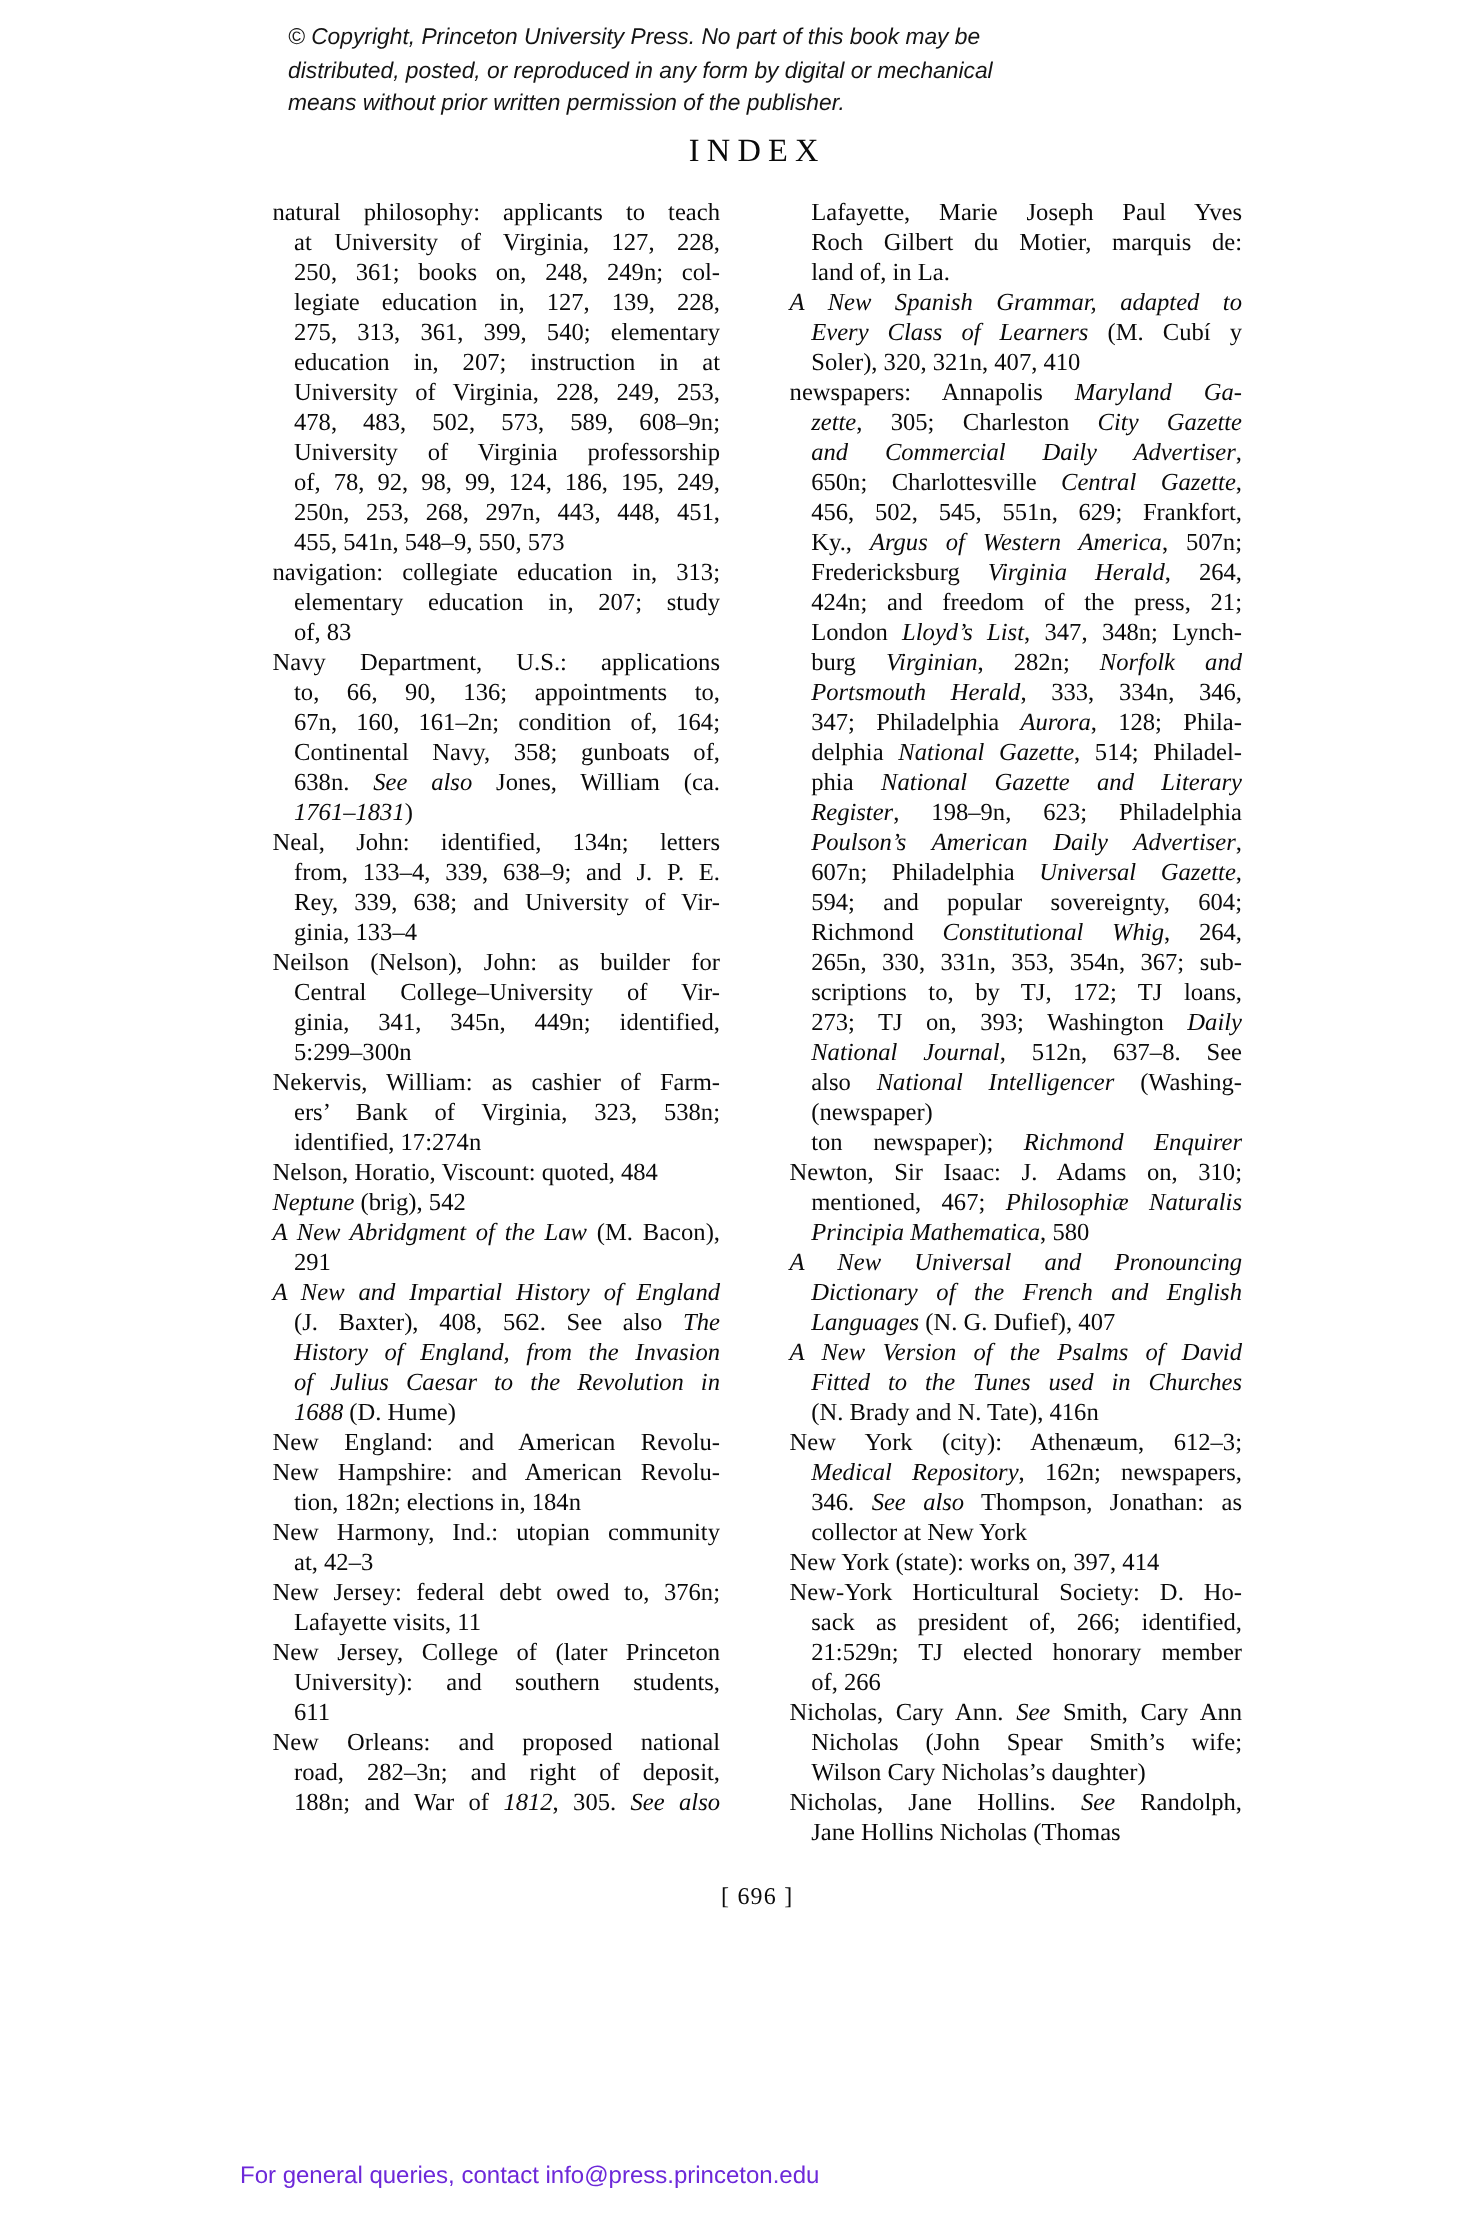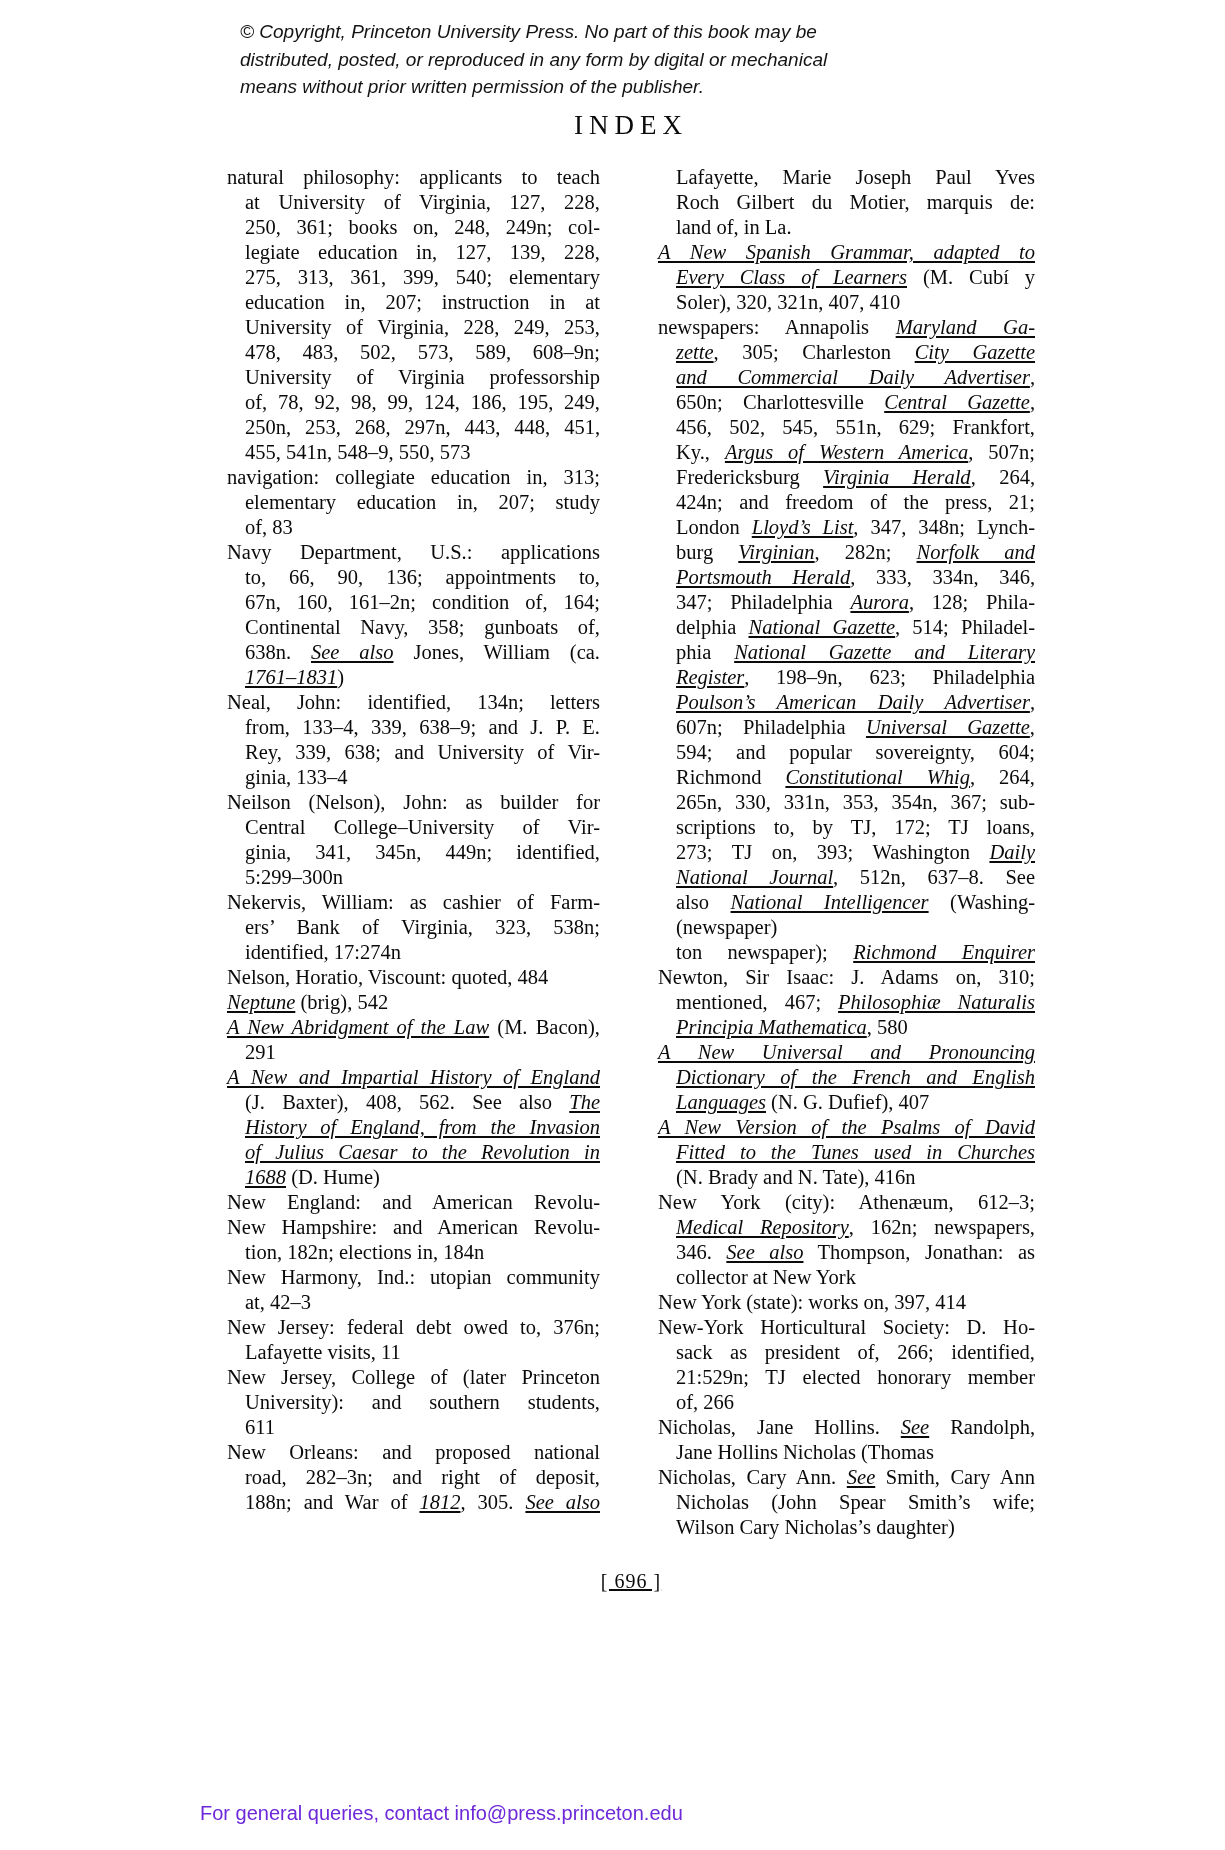--- a/index.html
+++ b/index.html
@@ -30,24 +30,24 @@
   }
   .col { flex:none; }
   .col-left  { width:373px; }
   .col-right { width:377px; }
   .ln {
     font-size:20.5px; line-height:25px; height:25px;
     white-space:nowrap;
   }
   .ln.ind { padding-left:18px; }
   .ln.just { text-align:justify; text-align-last:justify; text-justify:inter-word; }
-  .it { font-style:italic;text-decoration:underline; }
+  .it { font-style:italic; }
   .page-number {
     position:absolute; left:227px; top:1570px; width:808px;
-    text-align:center; font-size:20px; letter-spacing:1px;text-decoration:underline;
+    text-align:center; font-size:20px; letter-spacing:1px;
   }
   .footer {
     position:absolute; left:200px; top:1802px; width:620px;
     text-align:left;
     font-family:"Liberation Sans", sans-serif;
     font-size:20px; color:#6d28d9;
     white-space:nowrap;
   }
 </style>
 </head>
@@ -213,26 +213,26 @@
       <div class="entry">
         <div class="ln"><span>New York (state): works on, 397, 414</span></div>
       </div>
       <div class="entry">
         <div class="ln just"><span>New-York Horticultural Society: D. Ho-</span></div>
         <div class="ln ind just"><span>sack as president of, 266; identified,</span></div>
         <div class="ln ind just"><span>21:529n; TJ elected honorary member</span></div>
         <div class="ln ind"><span>of, 266</span></div>
       </div>
       <div class="entry">
-        <div class="ln just"><span>Nicholas, Jane Hollins. </span><span class="it">See</span><span> Randolph,</span></div>
-        <div class="ln ind"><span>Jane Hollins Nicholas (Thomas</span></div>
-      </div>
-      <div class="entry">
         <div class="ln just"><span>Nicholas, Cary Ann. </span><span class="it">See</span><span> Smith, Cary Ann</span></div>
         <div class="ln ind just"><span>Nicholas (John Spear Smith’s wife;</span></div>
         <div class="ln ind"><span>Wilson Cary Nicholas’s daughter)</span></div>
       </div>
+      <div class="entry">
+        <div class="ln just"><span>Nicholas, Jane Hollins. </span><span class="it">See</span><span> Randolph,</span></div>
+        <div class="ln ind"><span>Jane Hollins Nicholas (Thomas</span></div>
+      </div>
     </div>
 </div>
 
 <div class="page-number">[ 696 ]</div>
 
 <div class="footer">For general queries, contact info@press.princeton.edu</div>
 
 </body></html>

